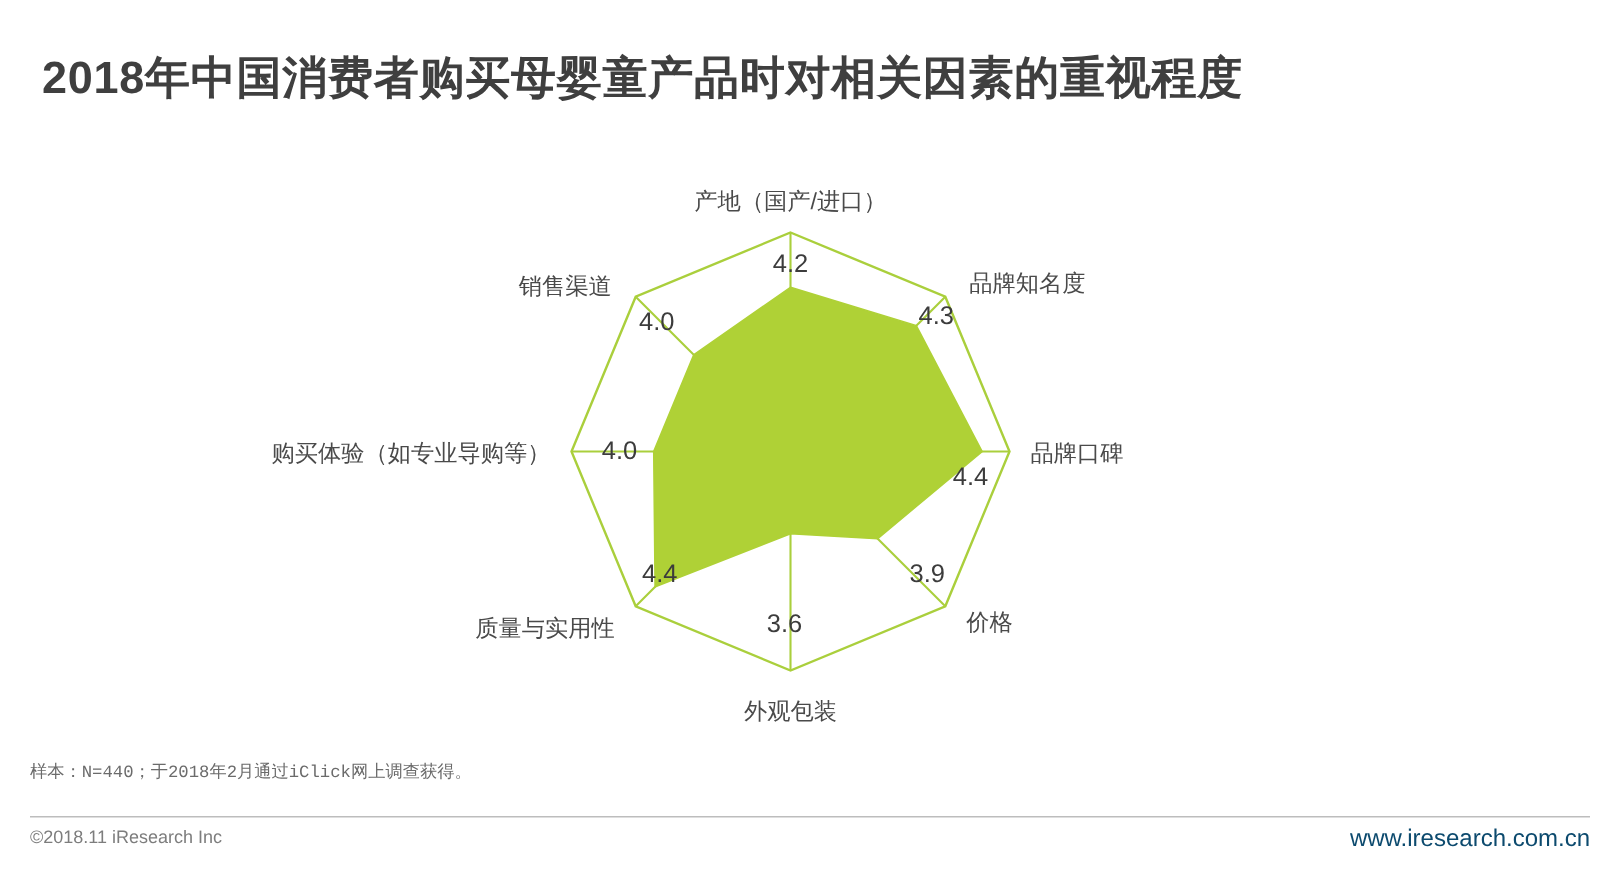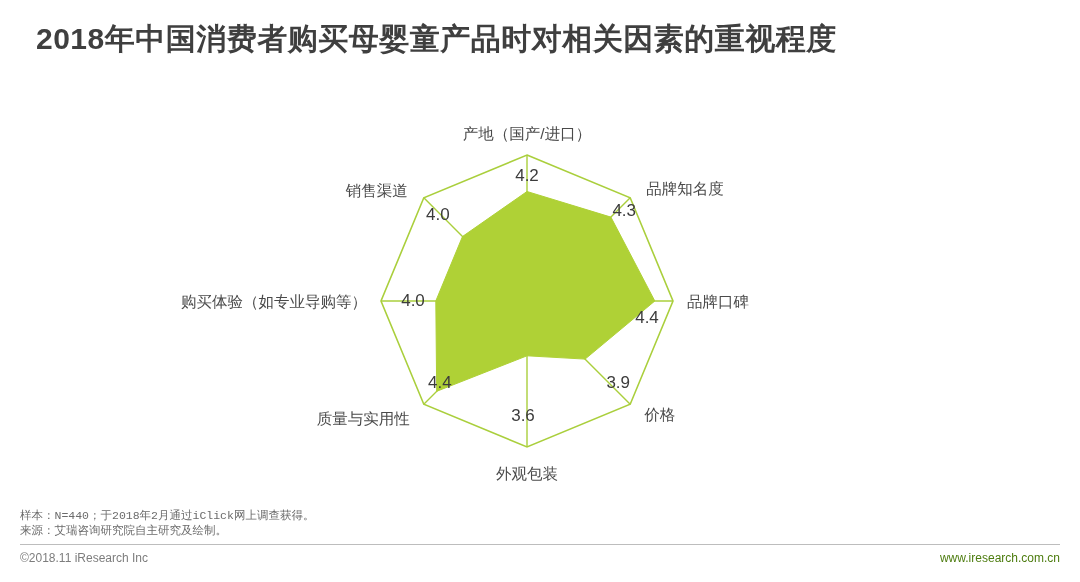--- a/index.html
+++ b/index.html
@@ -16,29 +16,28 @@
   }
   .slide {
     position: relative;
     width: 1080px;
     height: 582px;
     box-sizing: border-box;
   }
   .title {
     position: absolute;
     left: 28px;
-    top: 18px;
+    top: 32px;
     width: 1030px;
     font-size: 30px;
     font-weight: bold;
     color: #3f3f3f;
     letter-spacing: 0.5px;
     white-space: nowrap;
     line-height: 42px;
-    margin-left: 8px;
   }
   .chart-area {
     position: absolute;
     left: 0px;
     top: 90px;
     width: 1080px;
     height: 400px;
   }
   .chart-svg {
     display: block;
@@ -82,22 +81,22 @@
     display: flex;
     justify-content: space-between;
     align-items: flex-start;
   }
   .copyright {
     font-size: 12px;
     color: #7d7d7d;
     white-space: nowrap;
   }
   .weburl {
-    font-size: 12px;
-    color: #4d7c0f;
+    font-size: 16px;
+    color: #0c4a6e;
     white-space: nowrap;
   }
 </style>
 </head>
 <body>
 
 <div class="slide">
 
   <div class="title">2018年中国消费者购买母婴童产品时对相关因素的重视程度</div>
 
@@ -137,21 +136,20 @@
           <text x="527.0" y="389.0" text-anchor="middle" class="axis-label">外观包装</text>
           <text x="409.8" y="334.2" text-anchor="end" class="axis-label">质量与实用性</text>
           <text x="367.0" y="217.0" text-anchor="end" class="axis-label">购买体验（如专业导购等）</text>
           <text x="407.8" y="105.8" text-anchor="end" class="axis-label">销售渠道</text>
         </g>
     </svg>
   </div>
 
   <div class="footer">
     <div class="note-line">样本：N=440；于2018年2月通过iClick网上调查获得。</div>
-    <div class="note-line">来源：艾瑞咨询研究院自主研究及绘制。</div>
   </div>
 
   <div class="divider"></div>
 
   <div class="bottombar">
     <div class="copyright">©2018.11 iResearch Inc</div>
     <div class="weburl">www.iresearch.com.cn</div>
   </div>
 
 </div>

